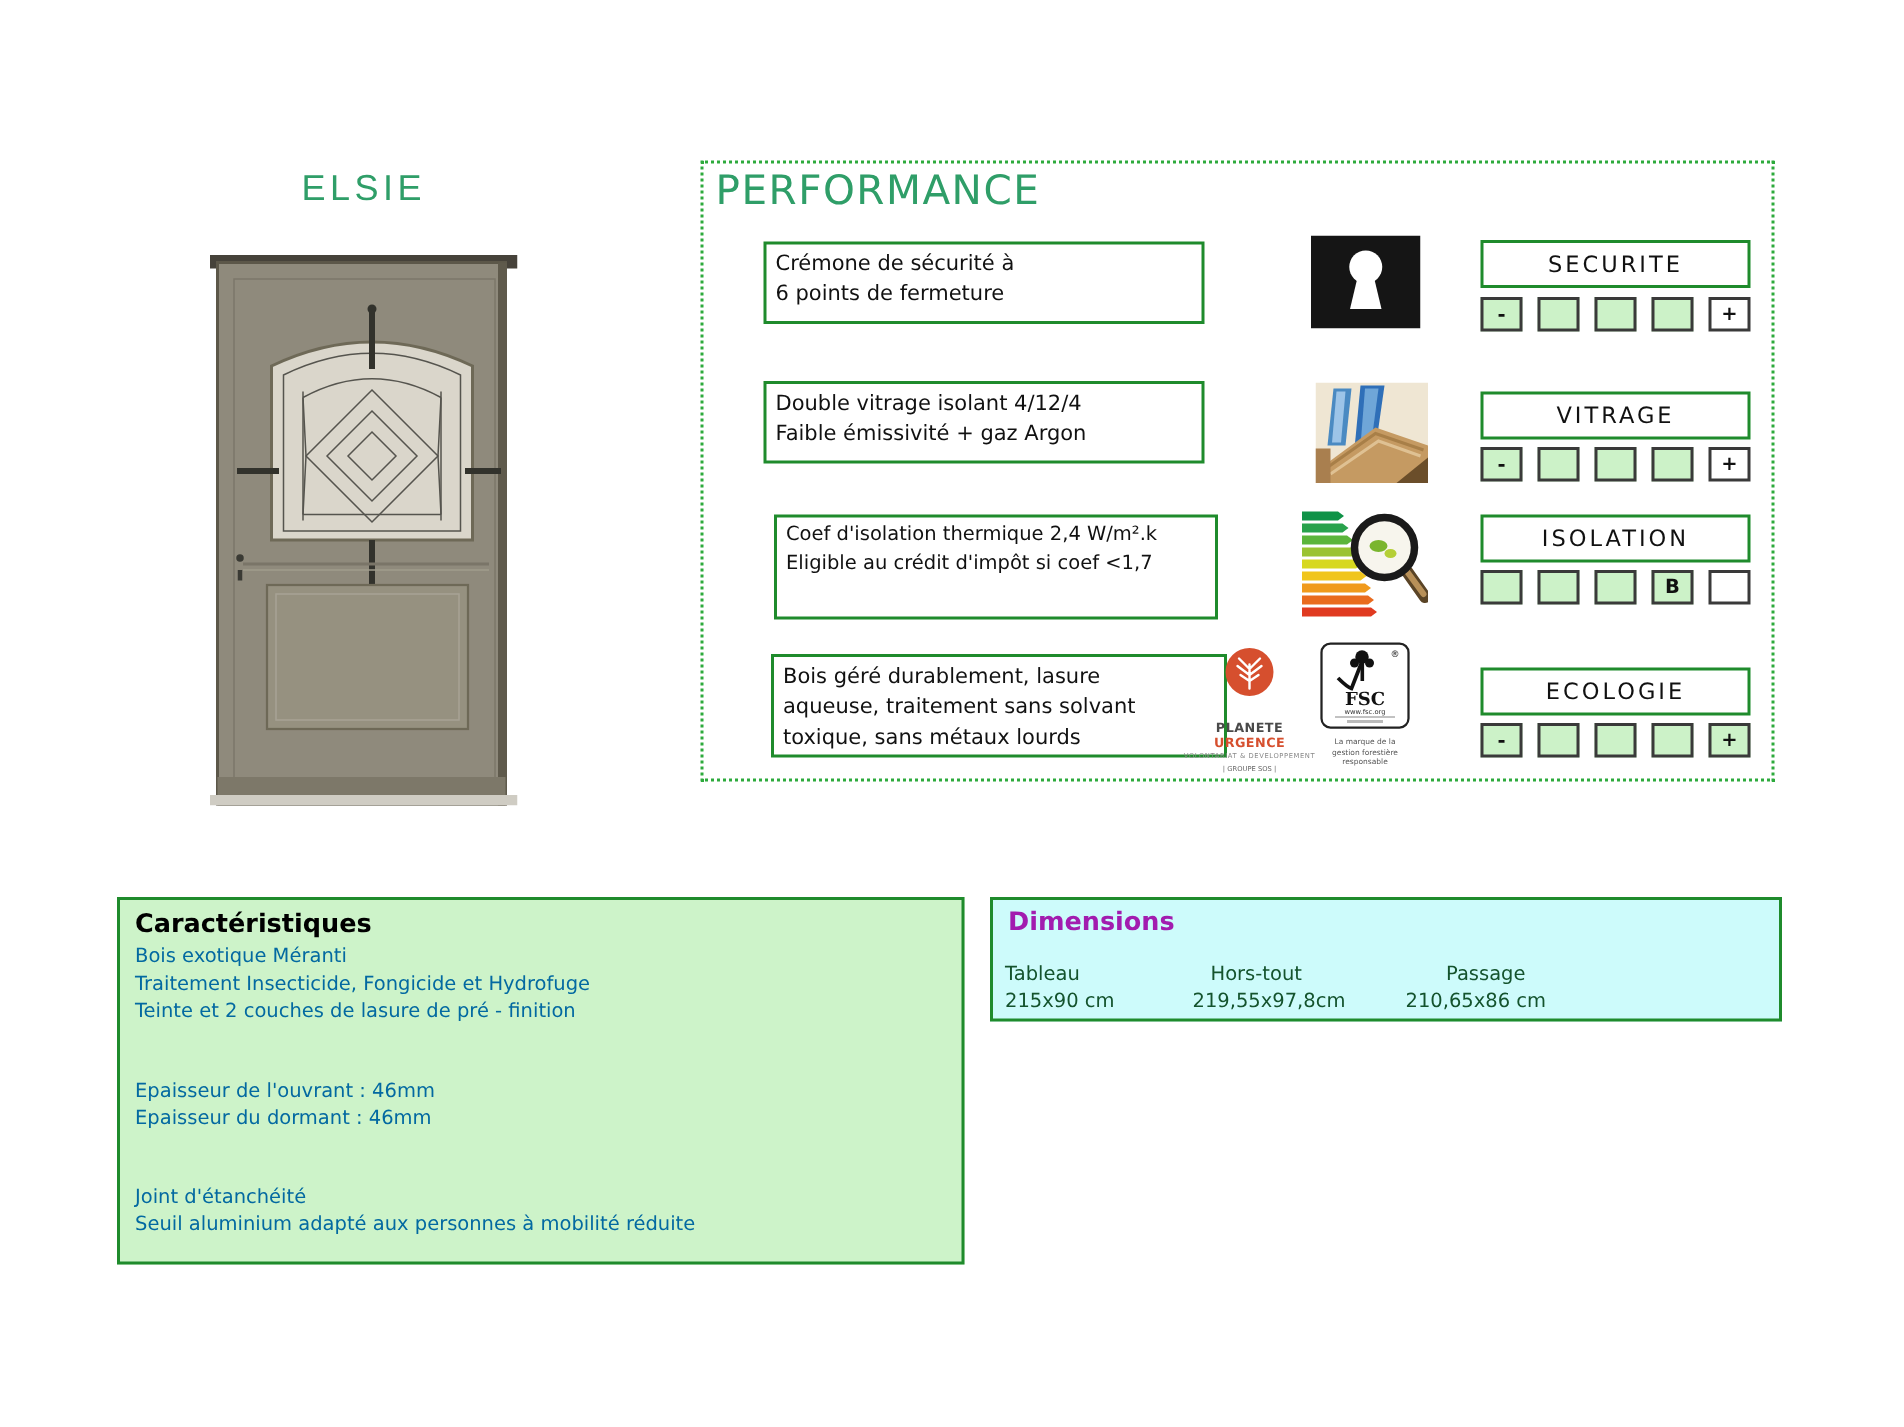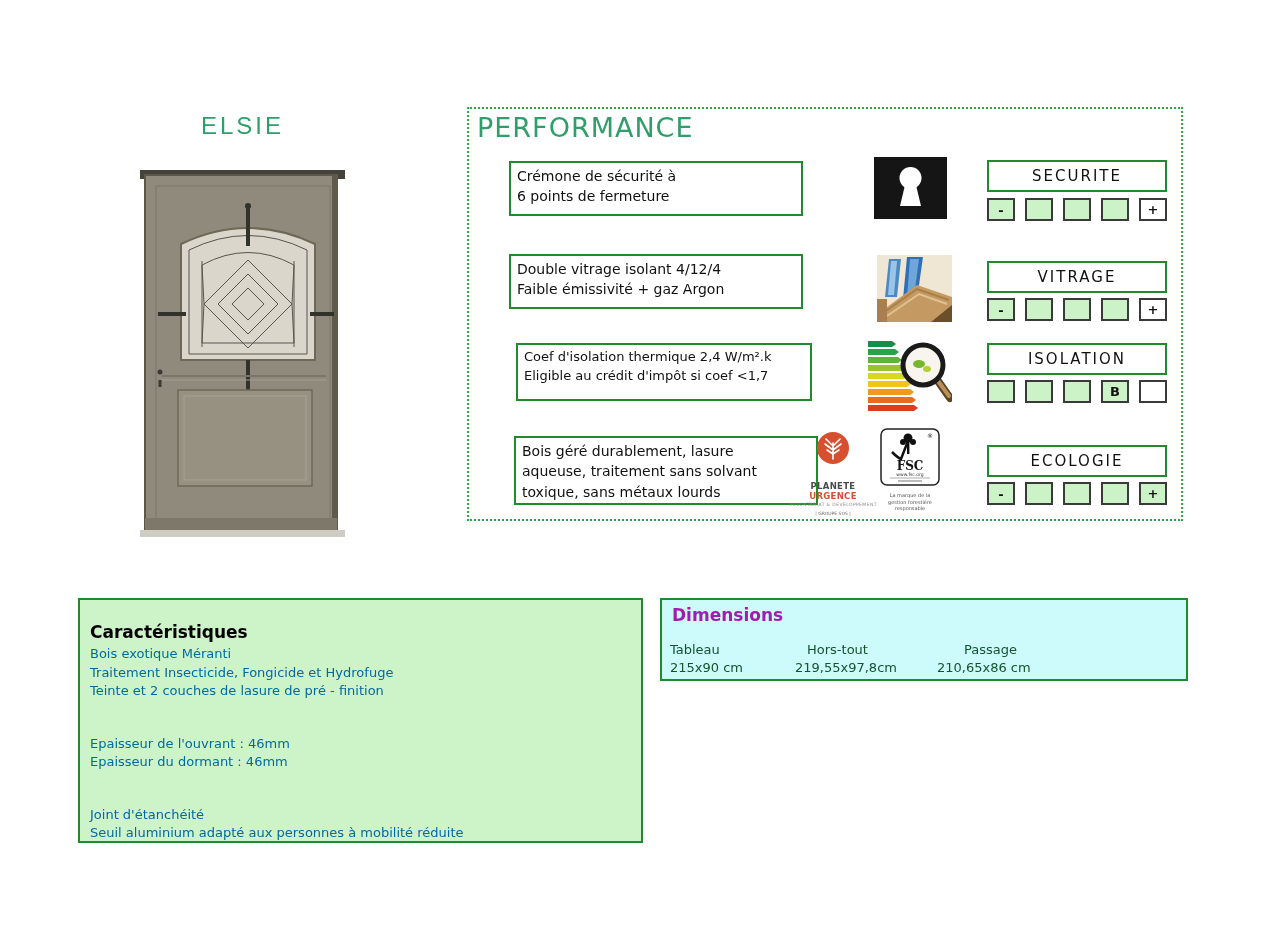--- a/index.html
+++ b/index.html
@@ -15,21 +15,21 @@
   .door-wrap { position: absolute; left: 140px; top: 166px; width: 205px; height: 371px; }
 
   
   .perf-panel { position: absolute; left: 467px; top: 107px; width: 716px; height: 414px; border: 2px dotted #2daa3c; }
   .perf-title { position: absolute; left: 8px; top: 3px; font-size: 27px; color: #2f9e68; letter-spacing: 1px; }
 
   .feature { position: absolute; background: #fff; border: 2px solid #1f8b2c; padding: 3px 6px; color: #111; margin-left: 31px; }
   .feature span { display: block; white-space: nowrap; font-size: 14px; line-height: 1.45; }
   .feature.f1 { left: 9px;  top: 52px;  width: 294px; height: 55px; }
   .feature.f2 { left: 9px;  top: 145px; width: 294px; height: 55px; }
-  .feature.f3 { left: 16px; top: 234px; width: 296px; height: 58px; }
+  .feature.f3 { left: 16px; top: 234px; width: 296px; height: 70px; }
   .feature.f3 span { font-size: 13px; }
   .feature.f4 { left: 14px; top: 327px; width: 304px; height: 69px; }
 
   .icon-cell { position: absolute; }
   .icon-keyhole { left: 405px; top: 48px; }
   .icon-window  { left: 408px; top: 146px; }
   .icon-energy  { left: 395px; top: 229px; }
 
   .rating-label {
     position: absolute; left: 518px; width: 180px; height: 32px;
@@ -57,21 +57,21 @@
   .pu-title { font-size: 8.5px; font-weight: bold; letter-spacing: 0.3px; margin-top: 12px; }
   .pu-title .pu-left { color: #4a4a4a; } .pu-title .pu-right { color: #d64f2e; }
   .pu-sub { font-size: 4.5px; color: #8a8a8a; letter-spacing: 0.4px; margin-top: 1px; }
   .pu-footer { font-size: 4.5px; color: #666; margin-top: 4px; }
   .logo-fsc { position: absolute; left: 411px; top: 319px; width: 60px; text-align: center; }
   .fsc-caption { font-size: 5px; color: #555; line-height: 1.3; margin-top: 2px; }
 
   
   .char-box {
     position: absolute; left: 78px; top: 598px; width: 565px; height: 245px;
-    background: #cdf3c9; border: 2px solid #1f8b2c; padding: 22px 10px;
+    background: #cdf3c9; border: 2px solid #1f8b2c; padding: 6px 10px;
   }
   .char-title { font-size: 17px; font-weight: bold; color: #000; margin-bottom: 3px; }
   .char-line { font-size: 13px; color: #0369a1; line-height: 18.5px; }
   .char-gap { height: 34px; }
 
   .dim-box {
     position: absolute; left: 660px; top: 598px; width: 528px; height: 83px;
     background: #cdfbfb; border: 2px solid #1f8b2c;
   }
   .dim-title { position: absolute; left: 10px; top: 5px; font-size: 17px; font-weight: bold; color: #a21caf; }

